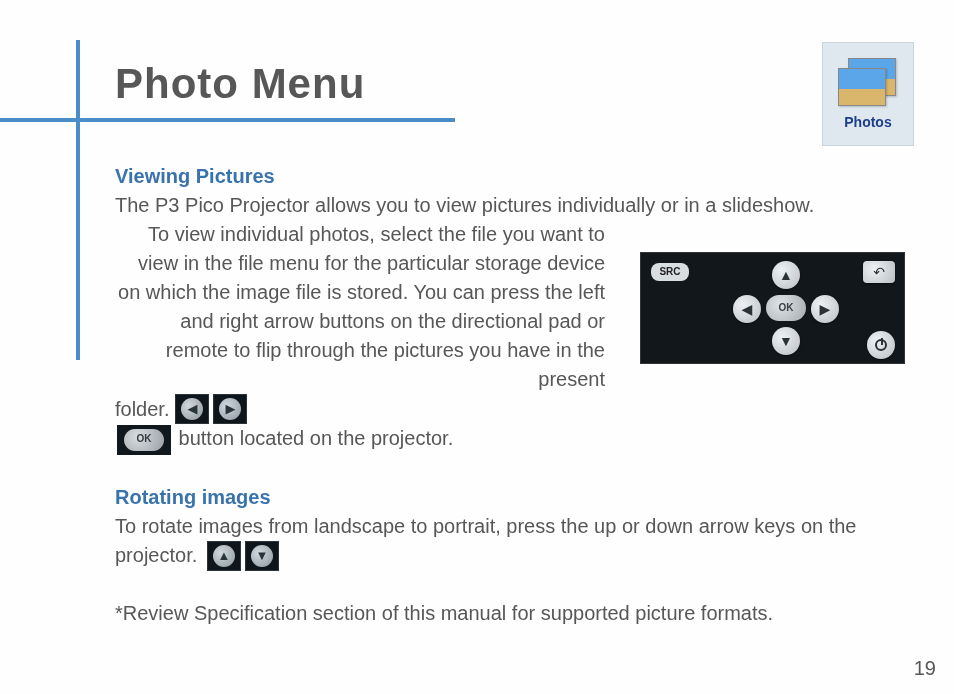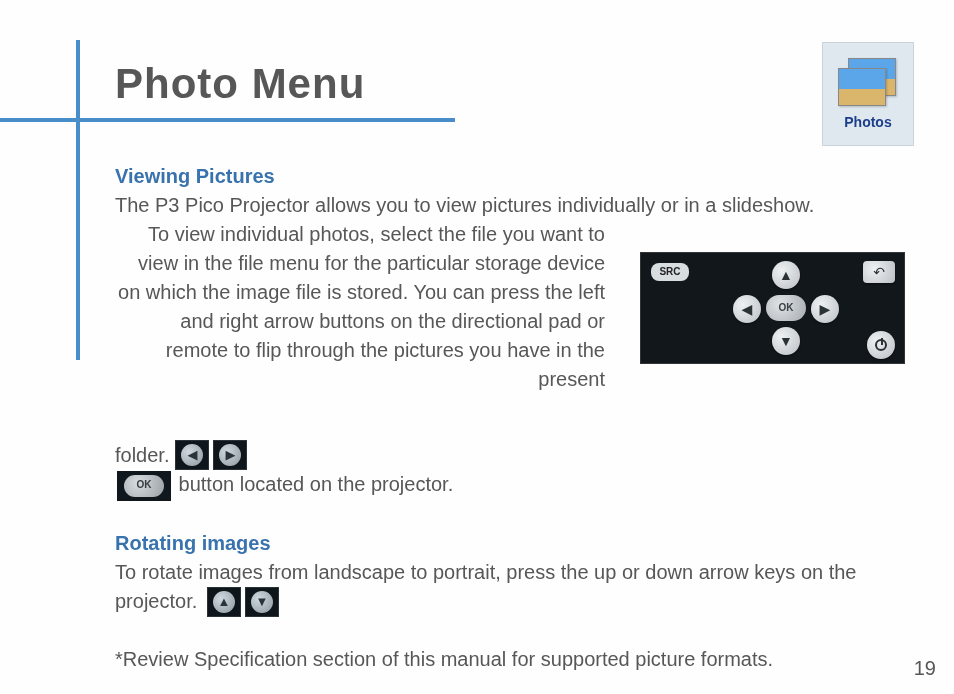--- a/index.html
+++ b/index.html
@@ -92,21 +92,20 @@
     position: relative;
   }
   .para1-text {
     width: 490px;
     text-align: right;
   }
   .folder-line {
     display: flex;
     align-items: center;
     gap: 6px;
-    margin-top: 46px;
   }
   .dpad-panel {
     position: absolute;
     left: 525px;
     top: 32px;
     width: 265px;
     height: 112px;
     background: #11171b;
     border: 1px solid #333;
     display: block;

